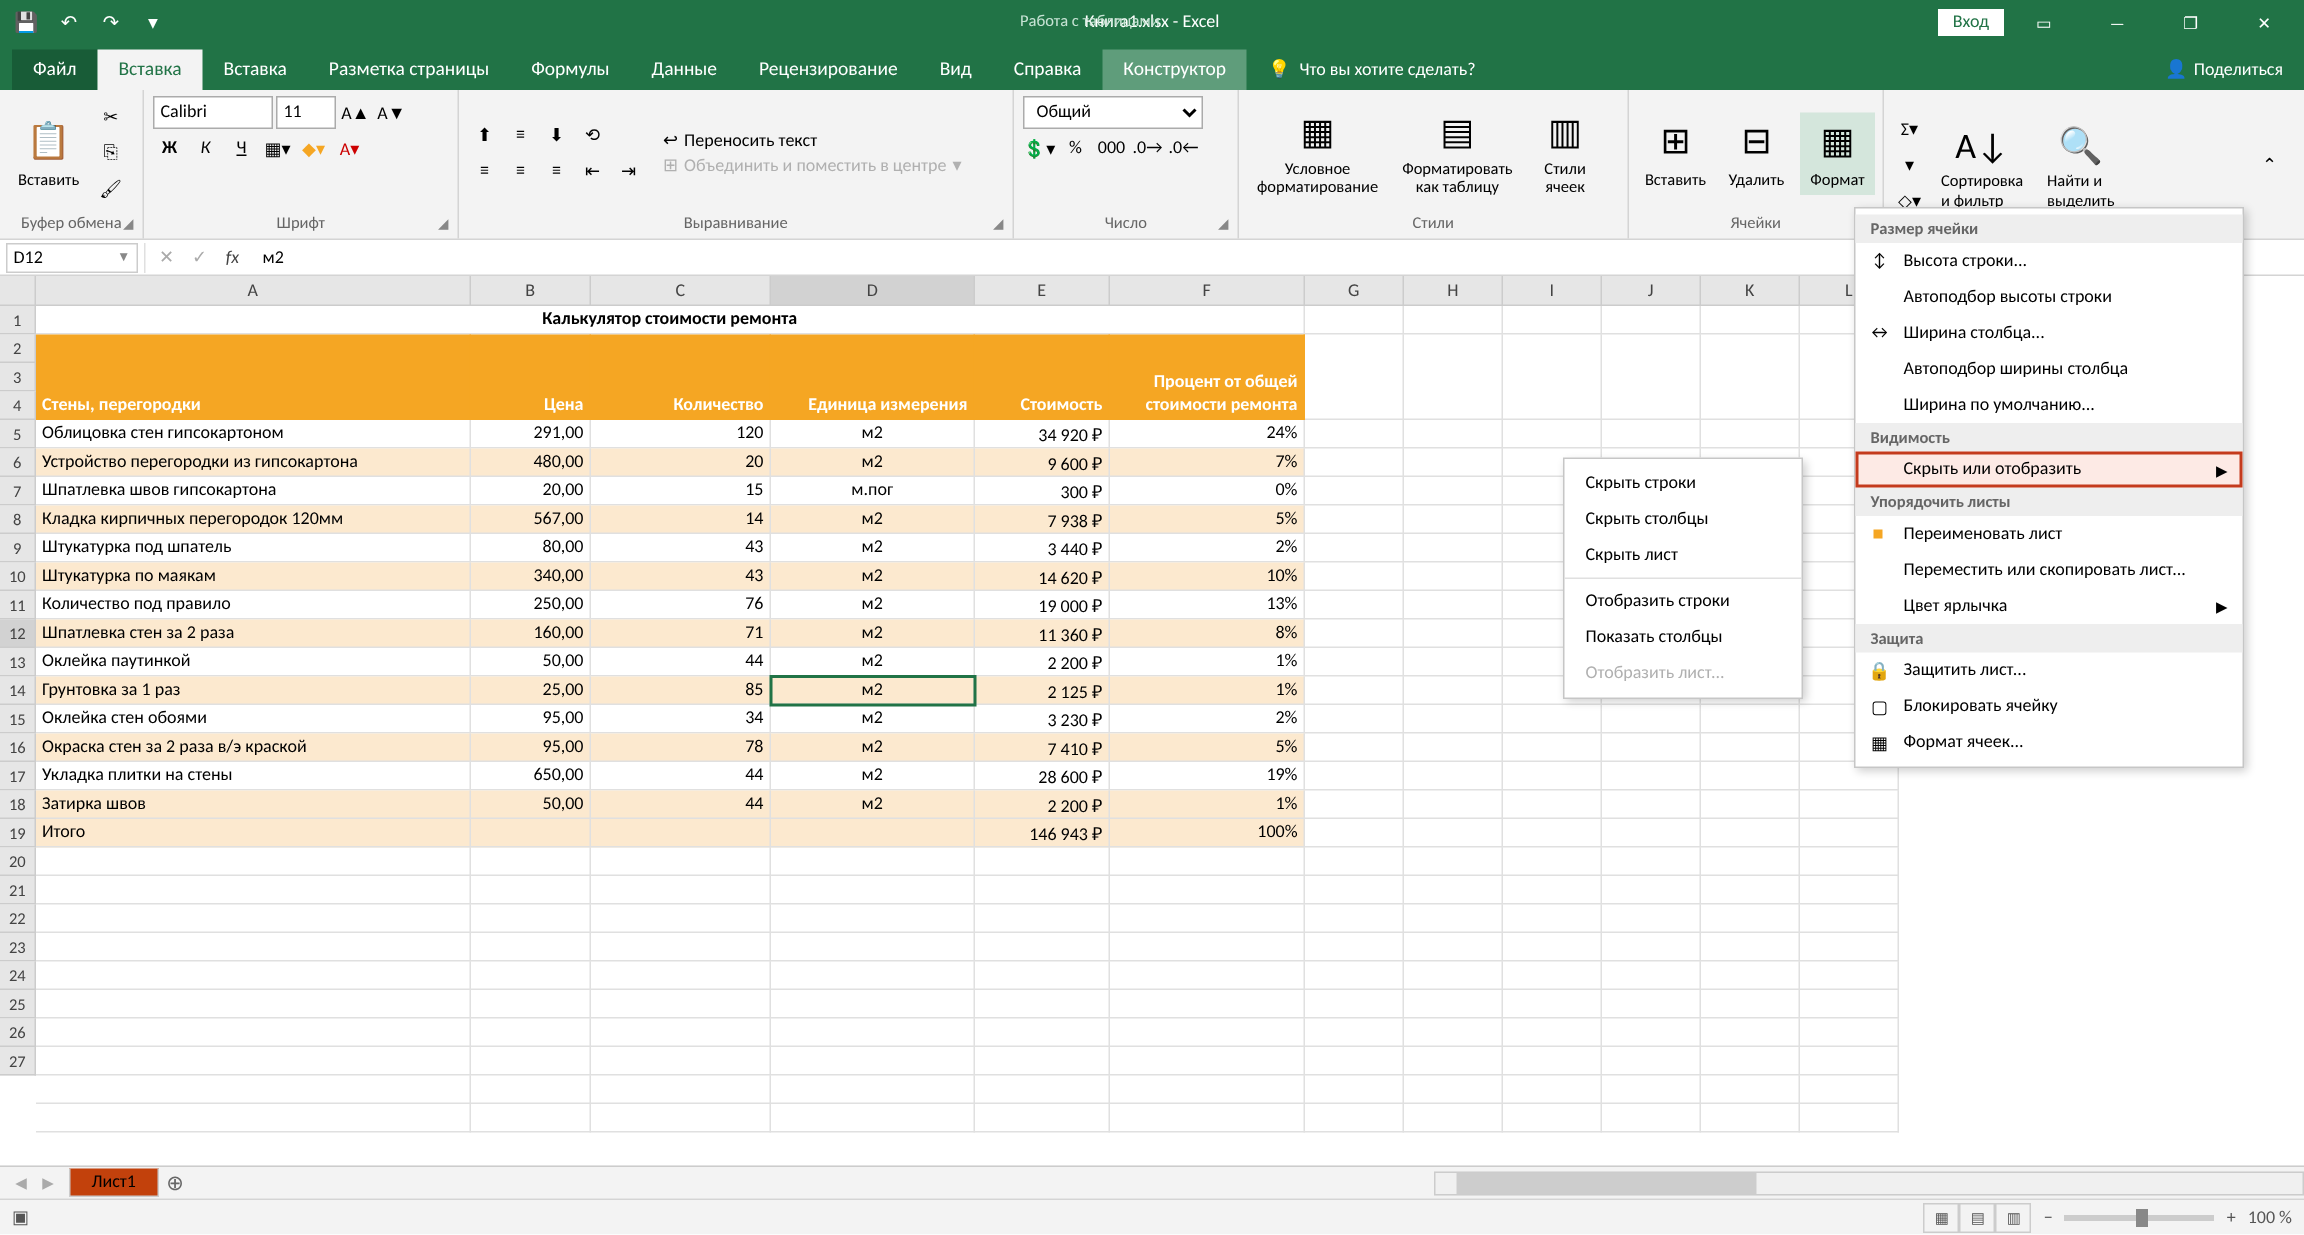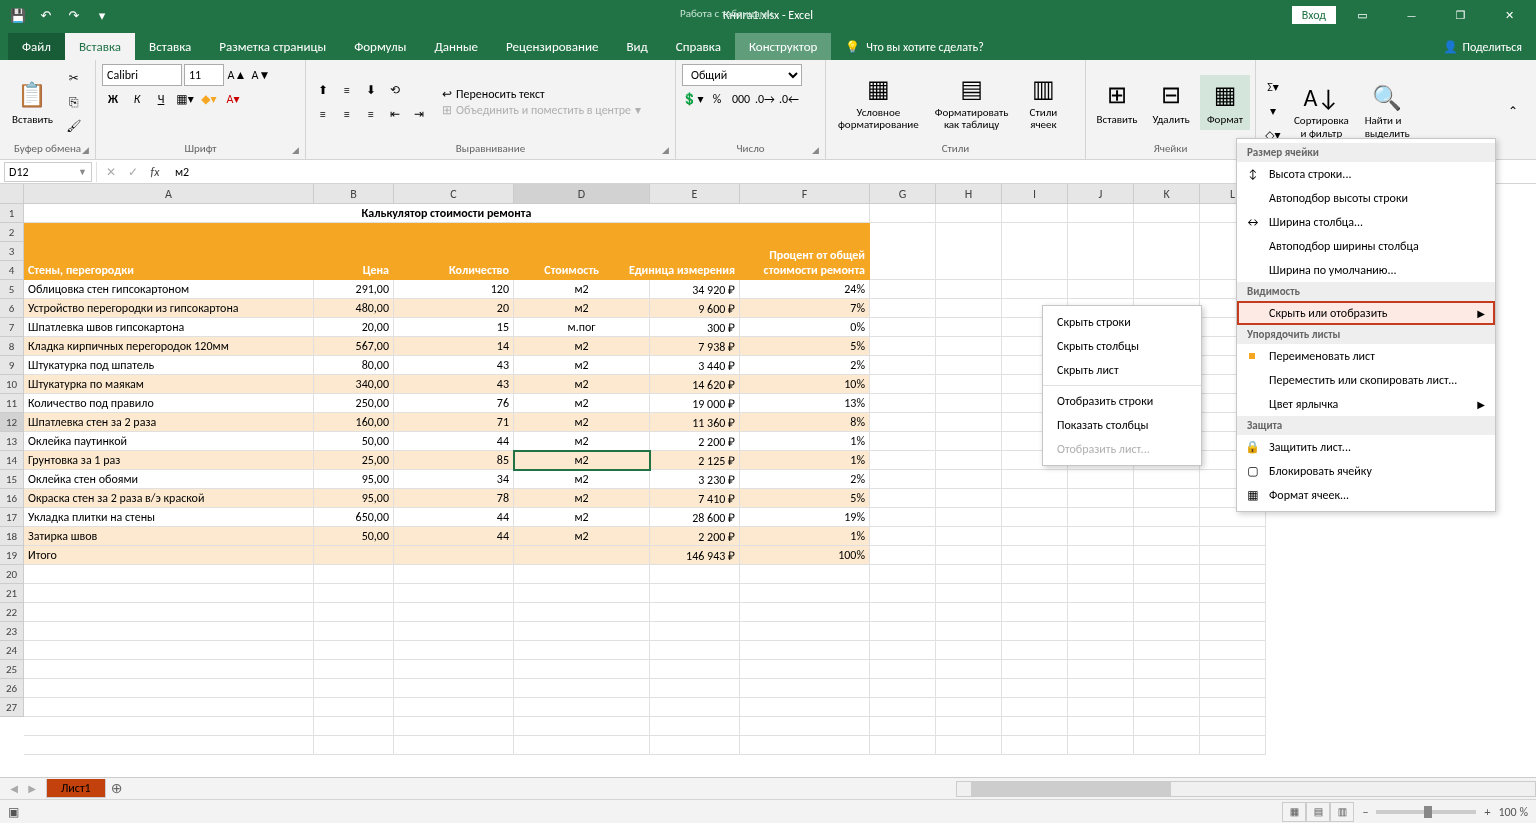--- a/index.html
+++ b/index.html
@@ -265,21 +265,21 @@
 
   <div class="rgroup" style="flex:1;border-right:none">
     <div class="rgroup-body">
       <div class="vstack">
         <span class="sm-btn">Σ▾</span>
         <span class="sm-btn">▾</span>
         <span class="sm-btn">◇▾</span>
       </div>
       <div class="big-btn">
           <span class="ic">A↓</span>
-          <span style="white-space:pre-line;text-align:center;line-height:1.1">Сортировка
+          <span style="white-space:pre-line;line-height:1.1">Сортировка
 и фильтр</span>
         </div>
       <div class="big-btn">
           <span class="ic">🔍</span>
           <span style="white-space:pre-line;line-height:1.1">Найти и
 выделить</span>
         </div>
       <span class="sm-btn" style="margin-left:auto;margin-right:6px">⌃</span>
     </div>
   </div>
@@ -350,22 +350,22 @@
         <div class="cell" style="width: 66px;"></div>
         <div class="cell" style="width: 66px;"></div>
         <div class="cell" style="width: 66px;"></div>
         <div class="cell" style="width: 66px;"></div>
         <div class="cell" style="width: 66px;"></div>
       </div>
       <div class="row" style="height: 57px;">
         <div class="cell hdr-cell " style="align-items: flex-end; padding: 2px 4px; width: 290px;">Стены, перегородки</div>
         <div class="cell hdr-cell r" style="align-items: flex-end; padding: 2px 4px; width: 80px;">Цена</div>
         <div class="cell hdr-cell r" style="align-items: flex-end; padding: 2px 4px; width: 120px;">Количество</div>
+        <div class="cell hdr-cell r" style="align-items: flex-end; padding: 2px 4px; width: 136px;">Единица измерения</div>
         <div class="cell hdr-cell r" style="align-items: flex-end; padding: 2px 4px; width: 90px;">Стоимость</div>
-        <div class="cell hdr-cell r" style="align-items: flex-end; padding: 2px 4px; width: 136px;">Единица измерения</div>
         <div class="cell hdr-cell r" style="white-space: normal; text-align: right; line-height: 1.2; align-items: flex-end; padding: 2px 4px; width: 130px;">Процент от общей стоимости ремонта</div>
         <div class="cell" style="width: 66px; height: 57px;"></div>
         <div class="cell" style="width: 66px; height: 57px;"></div>
         <div class="cell" style="width: 66px; height: 57px;"></div>
         <div class="cell" style="width: 66px; height: 57px;"></div>
         <div class="cell" style="width: 66px; height: 57px;"></div>
         <div class="cell" style="width: 66px; height: 57px;"></div>
       </div>
       <div class="row">
         <div class="cell  " style="width: 290px;">Облицовка стен гипсокартоном</div>

